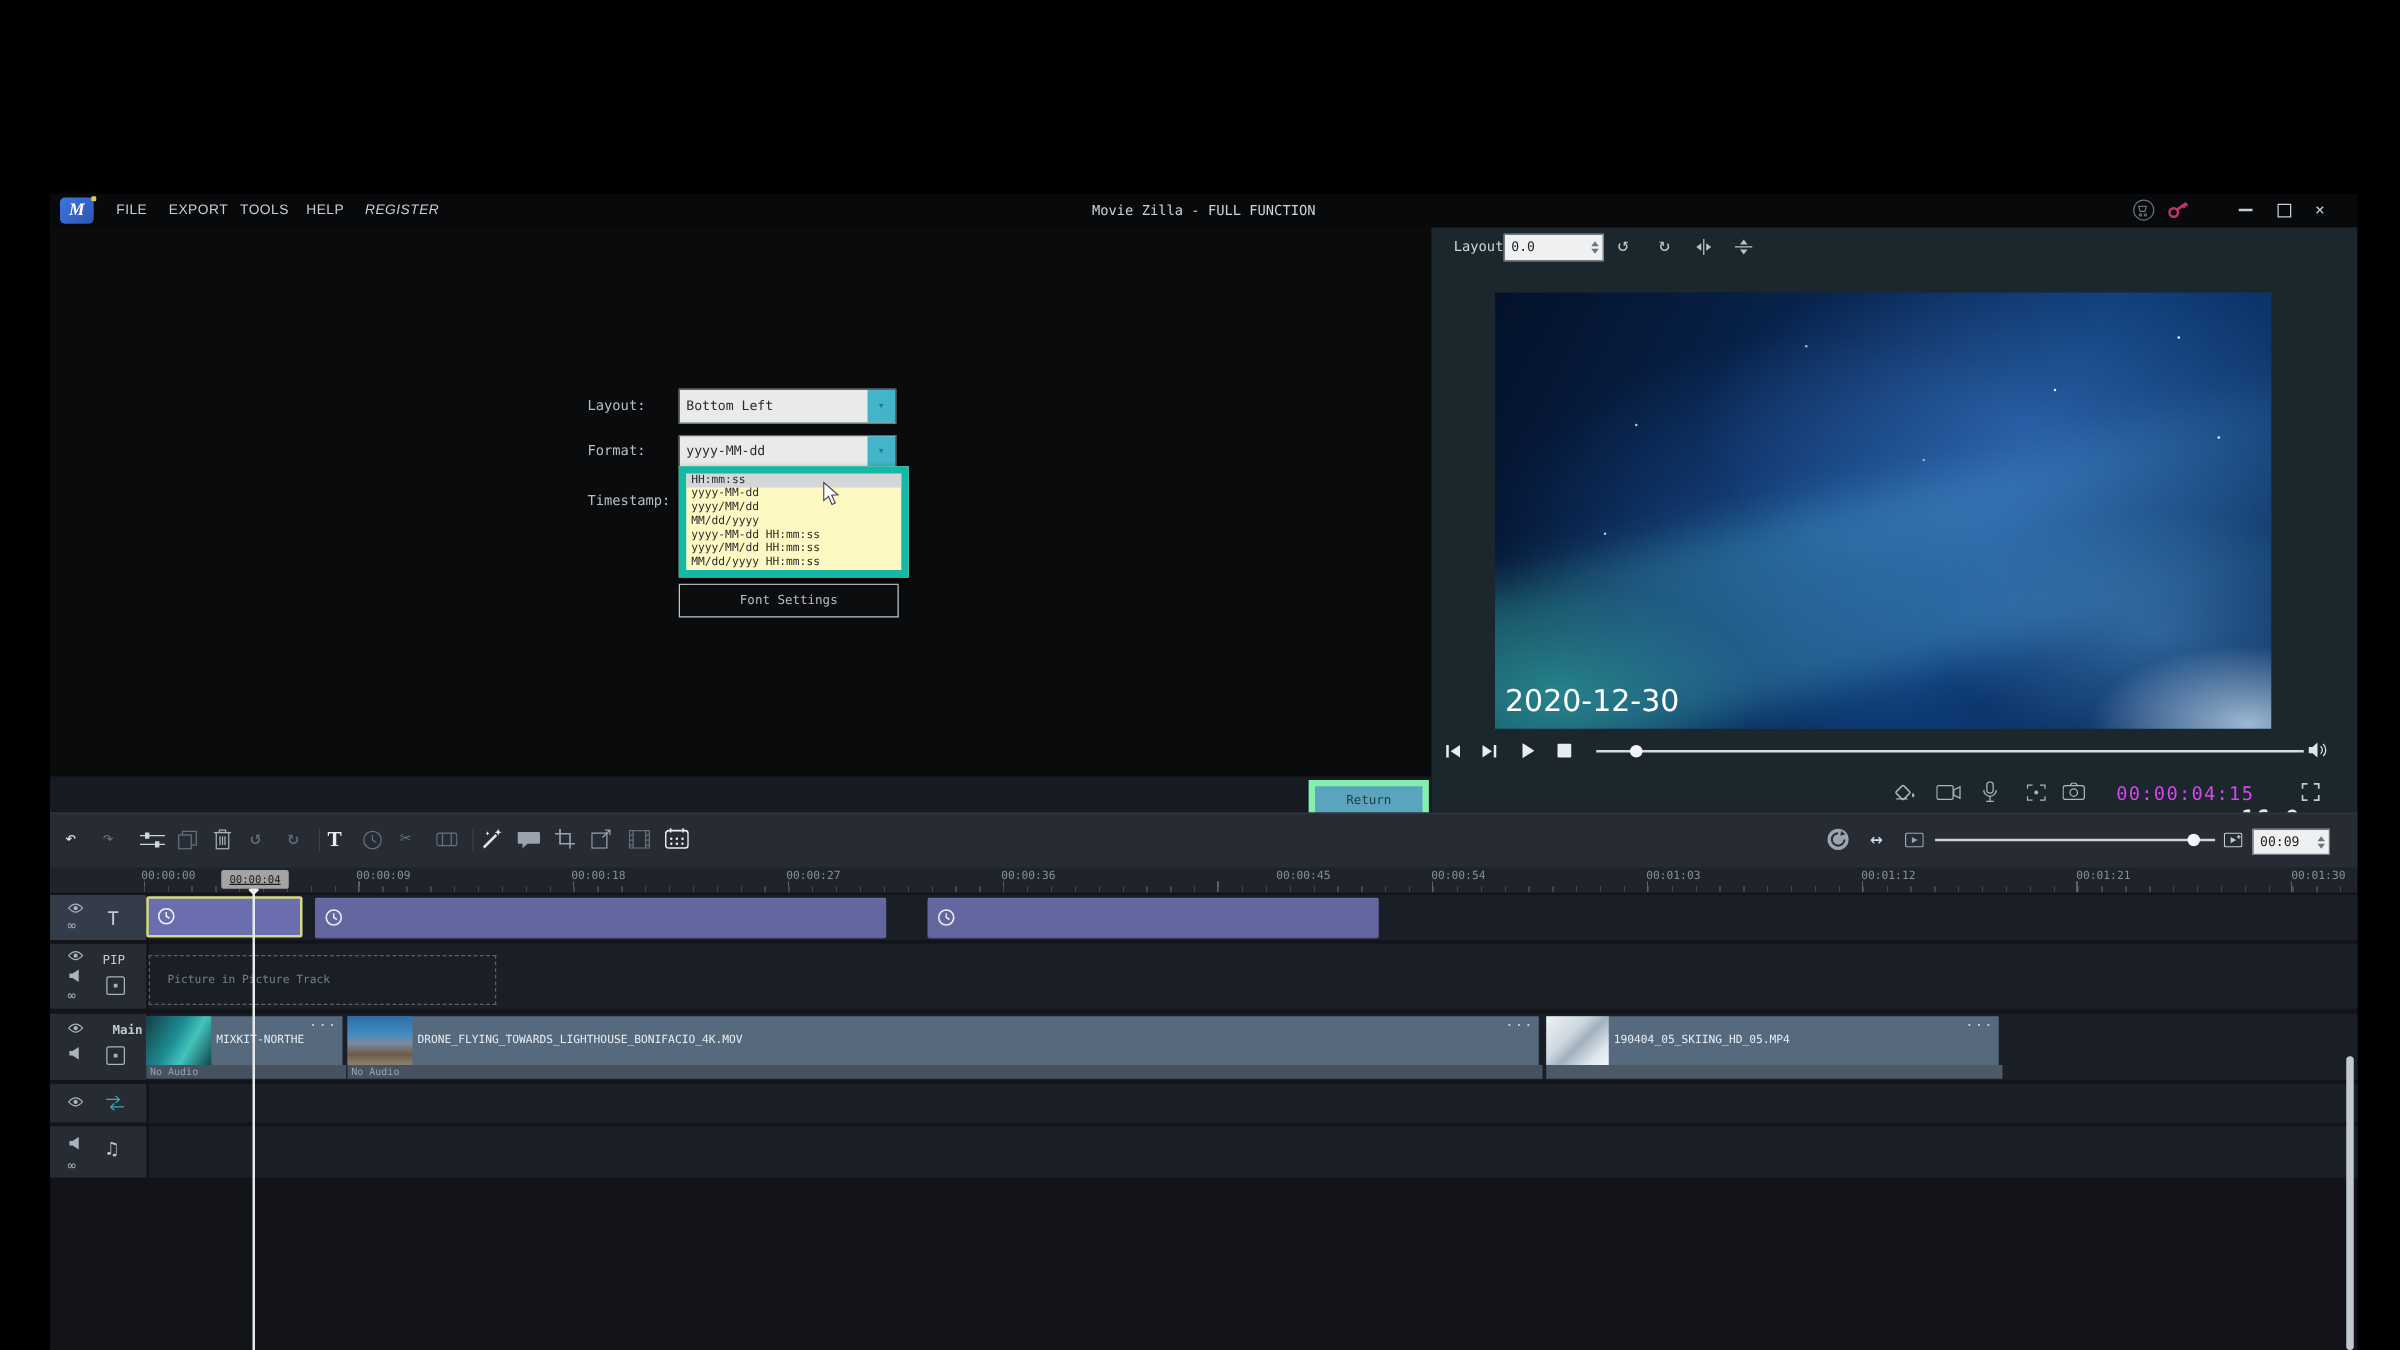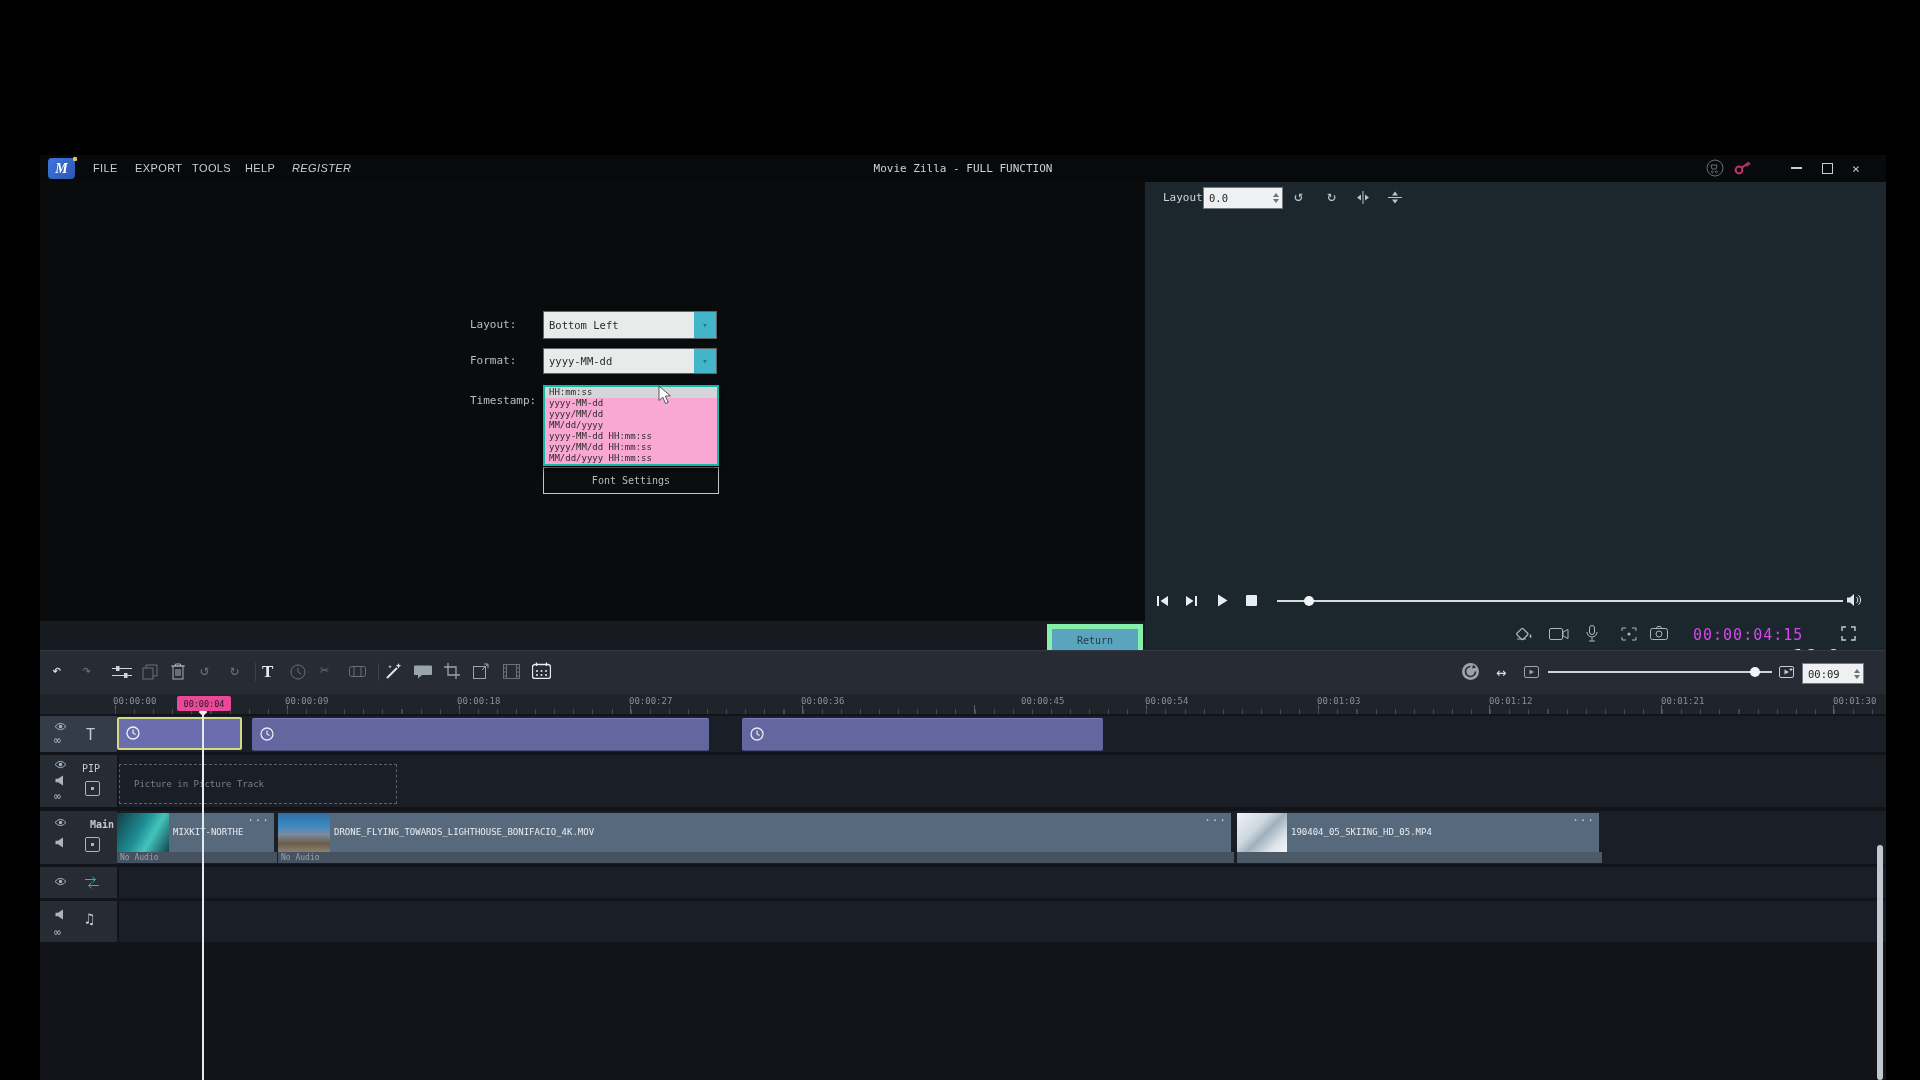--- a/index.html
+++ b/index.html
@@ -14,21 +14,21 @@
         font-family:"Liberation Serif",serif;font-style:italic;font-weight:bold;font-size:14px;
         display:flex;align-items:center;justify-content:center;}
   .logo-dot{background:#e8c54a;width:4px;height:4px;border-radius:1px;}
   .wtitle{color:#cdd2d6;font-size:11px;text-align:center;}
   .winbtn{color:#c9ced3;display:flex;align-items:center;justify-content:center;font-size:13px;}
   
   .label{color:#b9bec4;font-size:11px;}
   .dd{background:#e9eaea;border:1px solid #5f6468;display:flex;align-items:center;}
   .dd-text{color:#2b2b2b;font-size:10.5px;padding-left:5px;flex:1;}
   .dd-btn{background:#43b5c8;height:100%;width:22px;display:flex;align-items:center;justify-content:center;color:#27778a;font-size:9px;}
-  .popup{background:#f9a8d4;box-shadow:0 3px 6px rgba(0,0,0,.85);border:2px solid #14b8a6;margin-top:12px;}
+  .popup{background:#fef9c3;box-shadow:0 3px 6px rgba(0,0,0,.85);border:6px solid #14b8a6;}
   .opt{color:#2b2b2b;font-size:9px;height:11px;line-height:11px;padding-left:4px;white-space:nowrap;}
   .opt.sel{background:#d5d6d7;}
   .btn-outline{background:#0c0d0f;border:1px solid #c2c6c9;color:#b8bdc1;font-size:10px;
                display:flex;align-items:center;justify-content:center;}
   .btn-return{background:#5ba4bd;border:5px solid #86efac;color:#1f3b47;font-size:10px;
               display:flex;align-items:center;justify-content:center;}
   
   .prevpanel{background:#1c262d;}
   .pv-label{color:#cfd6da;font-size:11px;}
   .input{background:#eef0f1;border:1px solid #74797d;display:flex;align-items:center;}
@@ -56,22 +56,22 @@
   
   .tl-toolbar{background:#262b34;border-top:1px solid #343a45;}
   .sep{background:#3c434e;width:1px;height:18px;}
   .ruler{background:#1f242b;border-bottom:1px solid #2a3039;
     background-image:
       repeating-linear-gradient(90deg,#414854 0 1px,rgba(0,0,0,0) 1px 19.1px),
       repeating-linear-gradient(90deg,#5a6270 0 1px,rgba(0,0,0,0) 1px 171.8px);
     background-position:75px bottom,75px bottom;
     background-size:100% 5px,100% 9px;background-repeat:no-repeat,no-repeat;}
   .rlabel{color:#878f99;font-size:9px;position:absolute;top:2px;}
-  .tooltip{background:#ec4899;border-radius:2px;color:#1e1e1e;font-size:8.5px;
-           display:flex;align-items:center;justify-content:center;}
+  .tooltip{background:#a3a3a3;border-radius:2px;color:#1e1e1e;font-size:8.5px;
+           display:flex;align-items:center;justify-content:center;text-decoration:underline;}
   .playhead{background:#e6eaec;width:2px;}
   .trackhead{background:#262b34;}
   .trackhead.sel{background:#343b49;}
   .trackrow{background:#1a1f27;}
   .tlab{color:#c3cad2;font-size:10px;}
   .clip-t{background:#63669f;border-top:1px solid #7b7eba;border-bottom:1px solid #4b4e7c;border-radius:2px;}
   .clip-t.sel{background:#6b6eae;border:2px solid #d4d983;}
   .mclip{background:#57697c;}
   .mclip .name{color:#e8edf2;font-size:9px;white-space:nowrap;overflow:hidden;}
   .mclip .dots{position:absolute;top:-2px;right:4px;color:#cfd6dc;font-size:11px;letter-spacing:1px;}
@@ -177,20 +177,31 @@
         <path d="M5 3.5 L1 6.5 L5 9.5 Z M9 3.5 L13 6.5 L9 9.5 Z" fill="#b9c4ca"></path>
       </svg>
   </div>
   <div class="abs toolicon" style="left:1388px;top:191px;">
     <svg width="14" height="13" viewBox="0 0 14 13">
         <path d="M0 6.5 H14" stroke="#b9c4ca"></path>
         <path d="M4 4.5 L7 0.5 L10 4.5 Z M4 8.5 L7 12.5 L10 8.5 Z" fill="#b9c4ca"></path>
       </svg>
   </div>
 
+  <div class="abs canvas" style="left:1196px;top:234px;width:621px;height:349px;">
+    <div class="abs aurora" style="left:-8%;top:42%;width:130%;height:42%;"></div>
+    <div class="abs star" style="left:88%;top:10%;width:2px;height:2px;"></div>
+    <div class="abs star" style="left:72%;top:22%;width:2px;height:2px;"></div>
+    <div class="abs star" style="left:93%;top:33%;width:2px;height:2px;"></div>
+    <div class="abs star" style="left:18%;top:30%;width:2px;height:2px;opacity:.8;"></div>
+    <div class="abs star" style="left:40%;top:12%;width:2px;height:2px;opacity:.7;"></div>
+    <div class="abs star" style="left:14%;top:55%;width:2px;height:2px;opacity:.8;"></div>
+    <div class="abs star" style="left:55%;top:38%;width:2px;height:2px;opacity:.6;"></div>
+    <div class="abs overlay-date" style="left:8px;bottom:8px;">2020-12-30</div>
+  </div>
 
   <div class="abs toolicon" style="left:1156px;top:595px;">
     <svg width="13" height="12" viewBox="0 0 13 12">
         <path d="M2 1 V11" stroke="#e8edf1" stroke-width="2"></path>
         <path d="M12 1 L4.5 6 L12 11 Z" fill="#e8edf1"></path>
       </svg>
   </div>
   <div class="abs toolicon" style="left:1185px;top:595px;">
     <svg width="13" height="12" viewBox="0 0 13 12">
         <path d="M11 1 V11" stroke="#e8edf1" stroke-width="2"></path>

